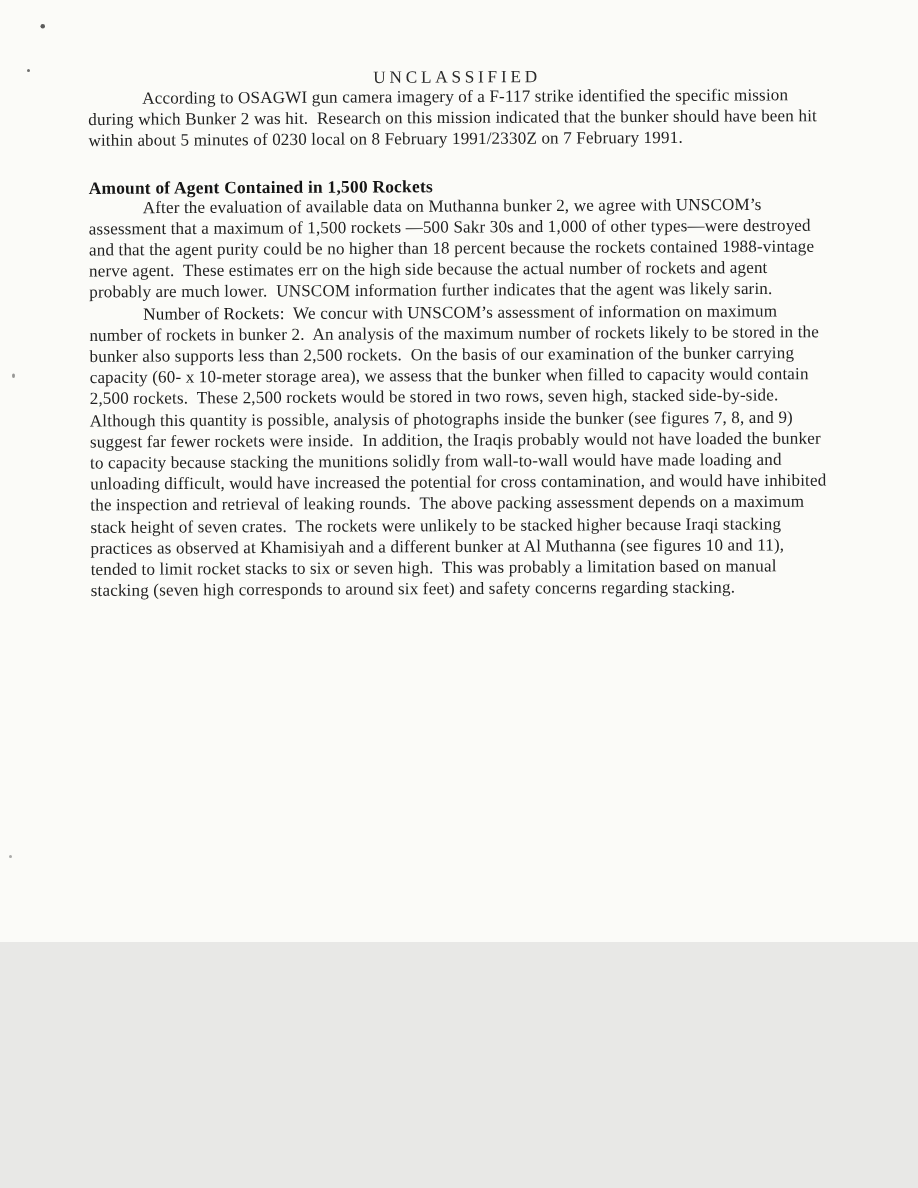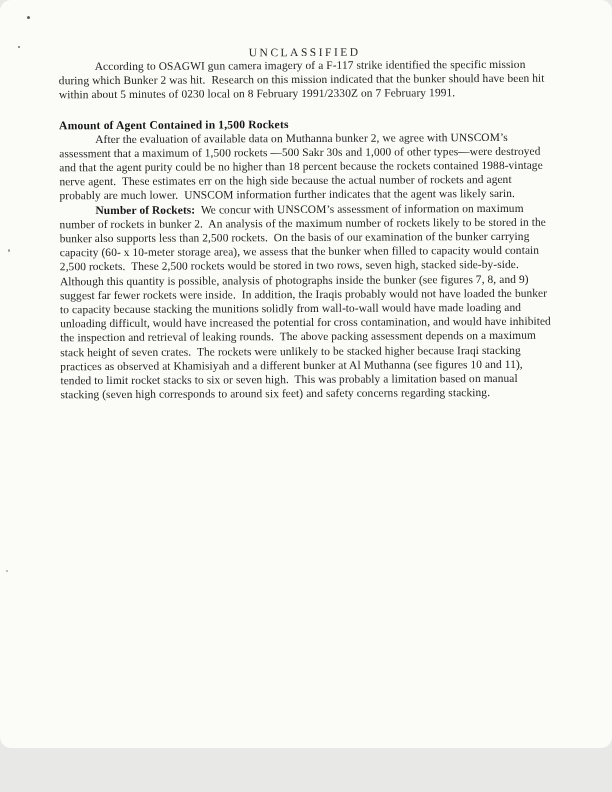--- a/index.html
+++ b/index.html
@@ -3,27 +3,26 @@
 <meta charset="utf-8">
 <style>
   html, body {
     margin: 0;
     padding: 0;
     background: #e8e8e6;
   }
   .page {
     position: relative;
     width: 612px;
-    height: 748px;
+    height: 628px;
     margin: 0 auto;
     background: #fbfbf8;
     overflow: hidden;
     font-family: "Liberation Serif", "DejaVu Serif", serif;
     color: #1f1f1f;
-    border-radius: 11px;
   }
   .content {
     position: absolute;
     top: 0;
     left: 0;
     width: 612px;
     transform: rotate(-0.3deg);
     transform-origin: 306px 300px;
   }
   .classification {
@@ -53,21 +52,21 @@
   .heading {
     margin: 17px 0 0 0;
     font-size: 11.6px;
     font-weight: bold;
     color: #151515;
     letter-spacing: 0.15px;
   }
   .para-assessment { margin-top: 13px; }
   .para-rockets    { margin-top: 23px; }
   .bold-lead {
-    font-weight: bold;
+    font-weight: normal;
     color: #151515;
   }
   
   .speck {
     position: absolute;
     background: #333;
     border-radius: 50%;
   }
   .speck1 { left: 27px;  top: 16px;  width: 3px; height: 3px; opacity: .8; }
   .speck2 { left: 18px;  top: 46px;  width: 2px; height: 2px; opacity: .7; }

